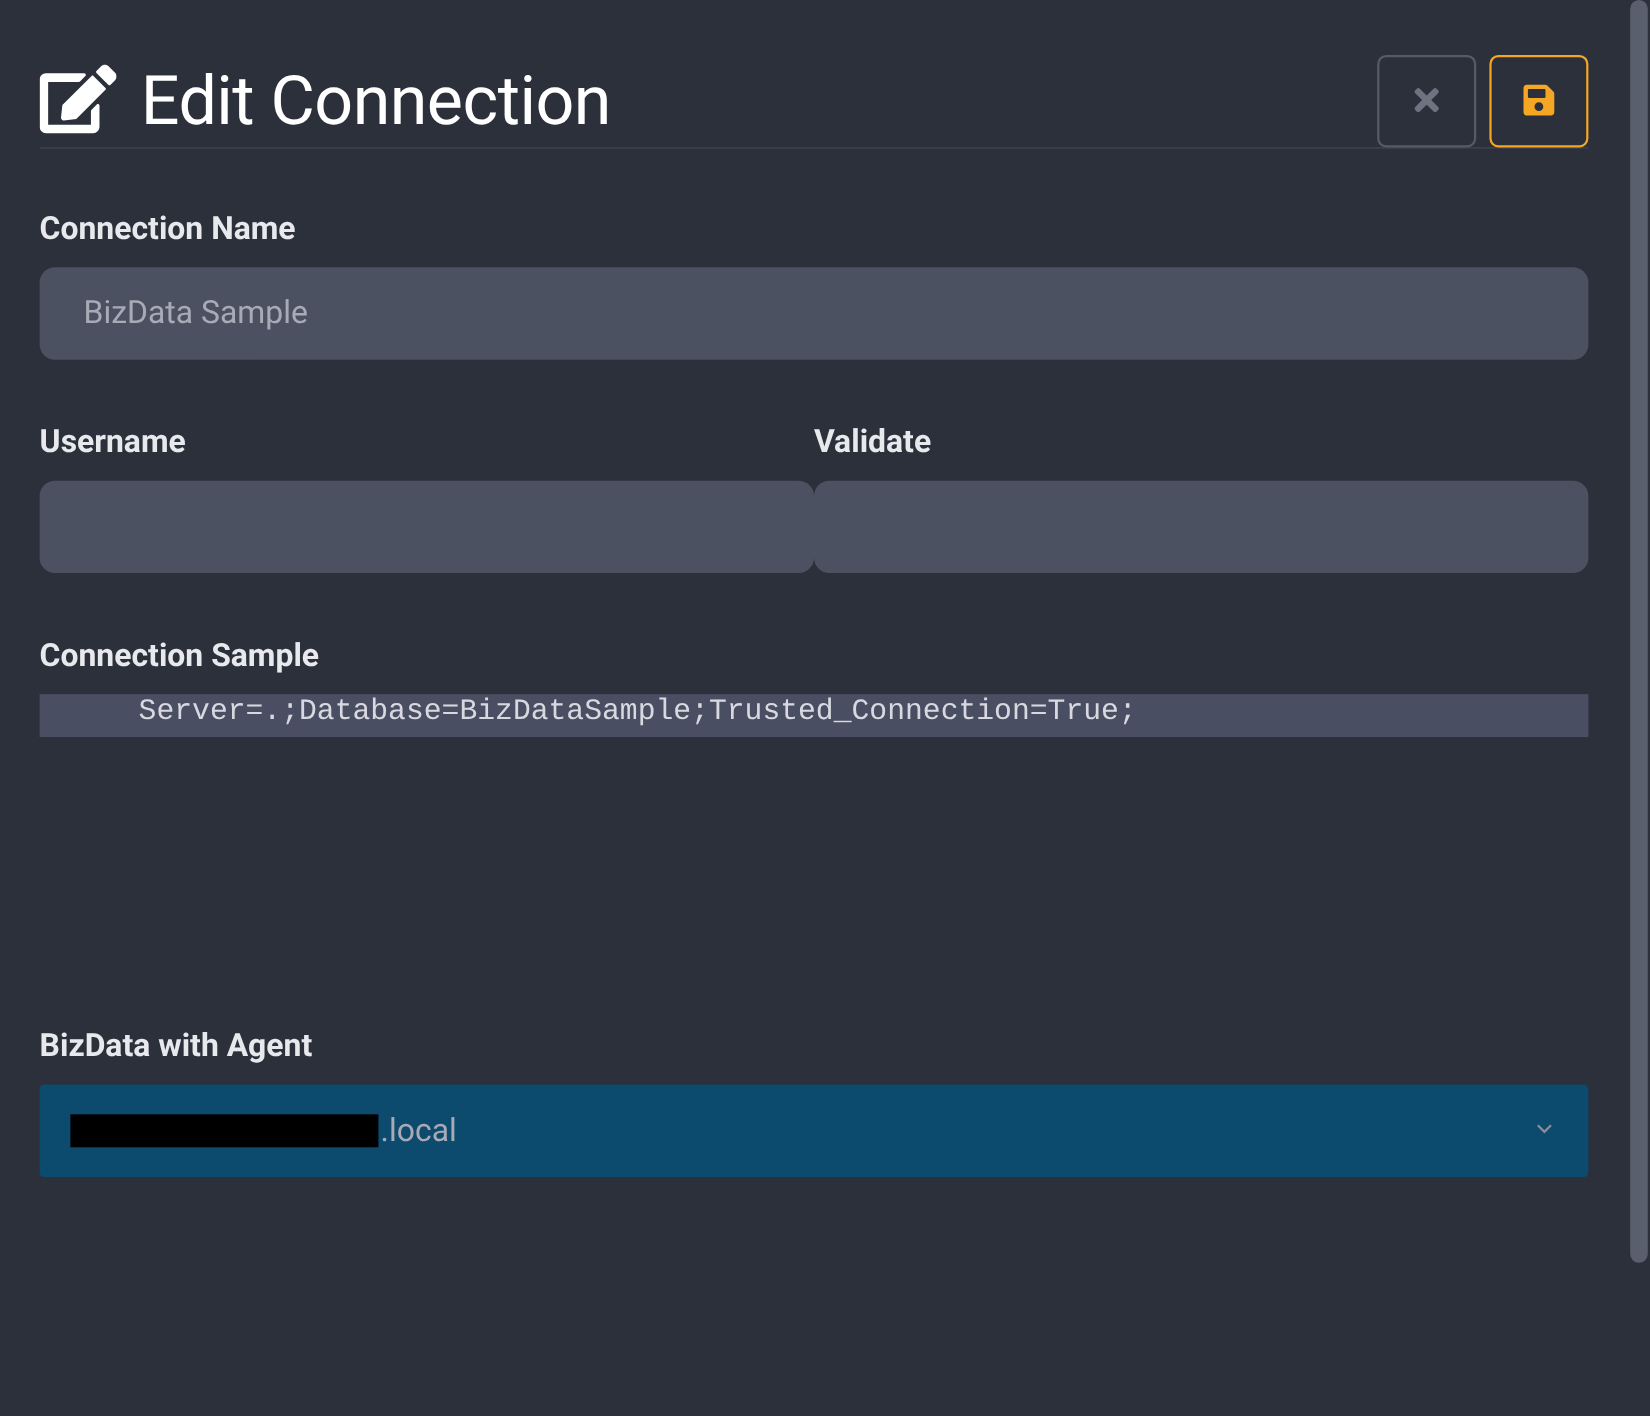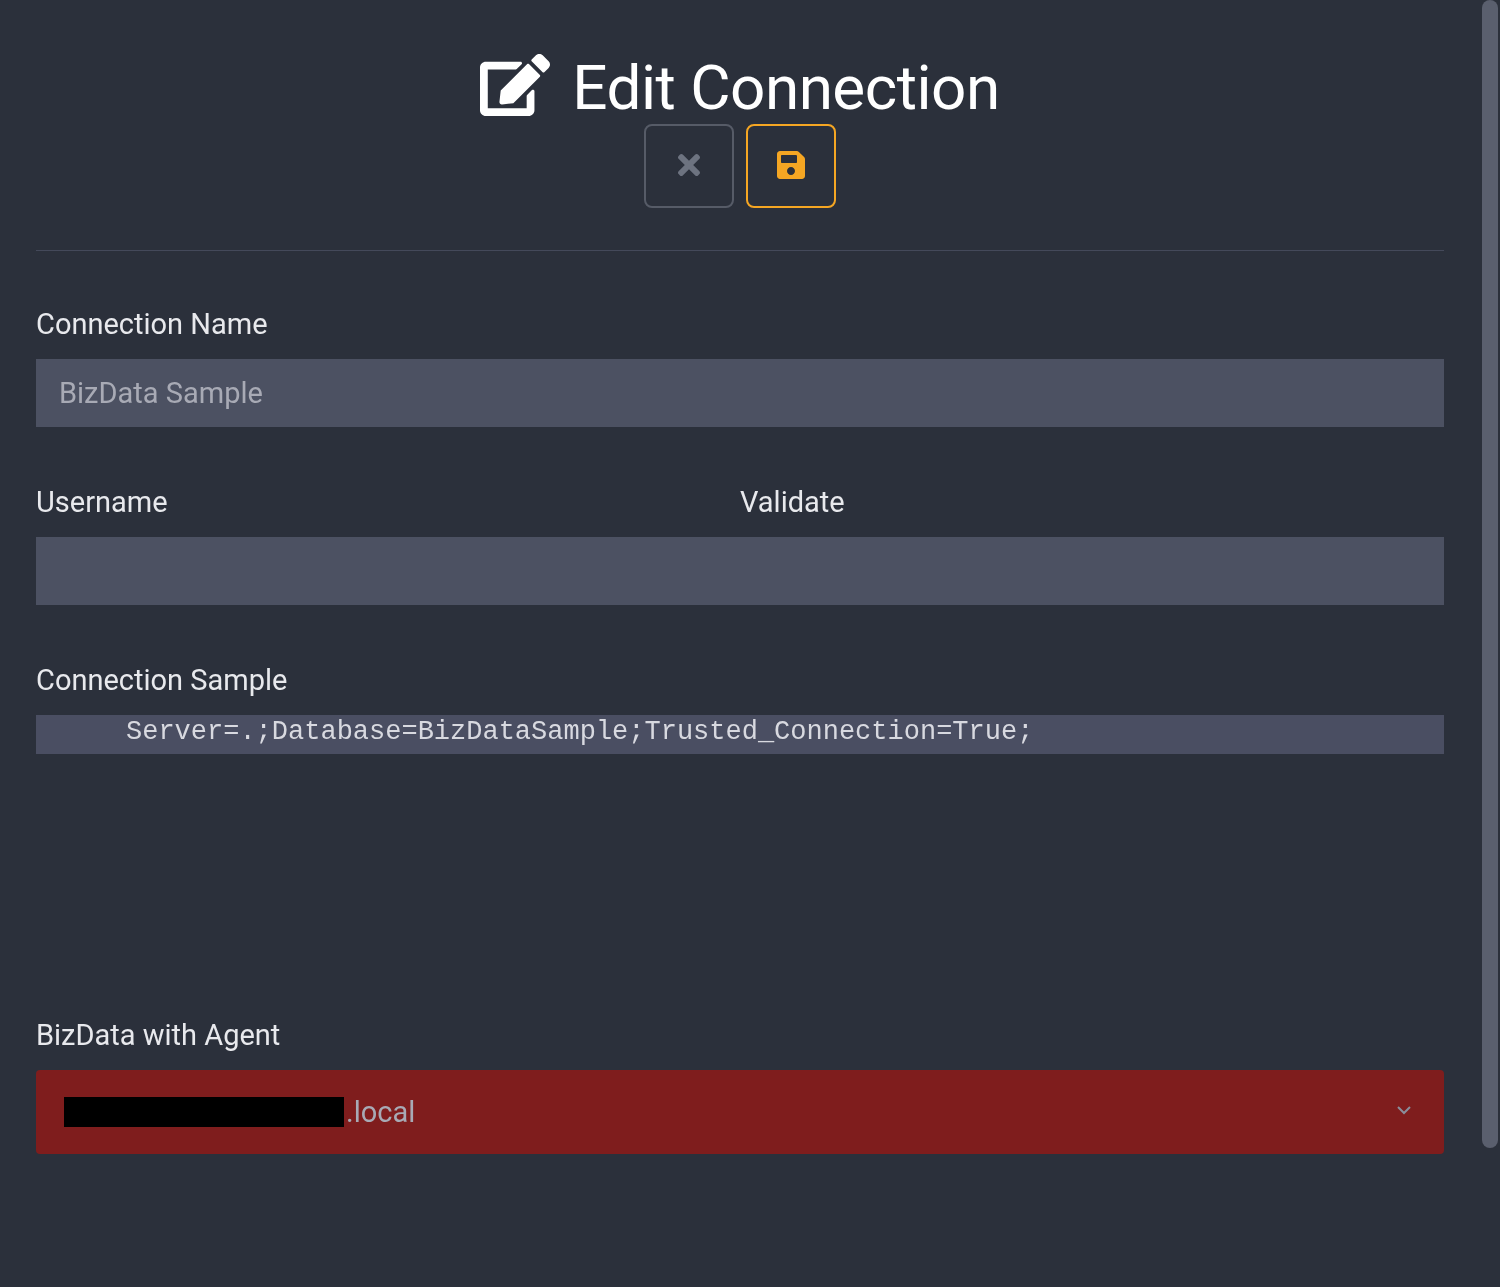--- a/index.html
+++ b/index.html
@@ -17,22 +17,20 @@
       position: relative;
     }
     .container {
       padding: 50px 36px 36px 36px;
       width: calc(100% - 20px);
     }
     .header {
       display: flex;
       justify-content: space-between;
       align-items: center;
-      margin-bottom: 42px;
-      flex-direction: column;
     }
     .header-title {
       display: flex;
       align-items: center;
       gap: 22px;
     }
     .header-title h1 {
       font-size: 62px;
       font-weight: 400;
       color: #ffffff;
@@ -86,30 +84,30 @@
       flex: 1;
       display: flex;
       flex-direction: column;
     }
     .form-group.full {
       width: 100%;
       margin-bottom: 58px;
     }
     .form-label {
       font-size: 29px;
-      font-weight: 400;
+      font-weight: 700;
       color: #e8e9ed;
       margin-bottom: 18px;
     }
     .form-input {
       background: #4c5162;
       border: none;
-      height: 68px;
-      border-radius: 0;
-      padding: 0 23px;
+      height: 84px;
+      border-radius: 14px;
+      padding: 0 40px;
       font-size: 29px;
       color: #a8aab5;
       outline: none;
       font-family: inherit;
     }
     .form-input::placeholder {
       color: #a8aab5;
     }
     .code-block {
       background: #2b303b;
@@ -123,21 +121,21 @@
       font-size: 27px;
       color: #d8d9e0;
       padding: 0 0 4px 90px;
       white-space: pre;
       line-height: 1.3;
     }
     .select-wrapper {
       position: relative;
     }
     .form-select {
-      background: #7f1d1d;
+      background: #0c4a6e;
       border: none;
       height: 84px;
       border-radius: 4px;
       padding: 0 28px;
       font-size: 29px;
       color: #a8aab5;
       outline: none;
       width: 100%;
       appearance: none;
       font-family: inherit;

